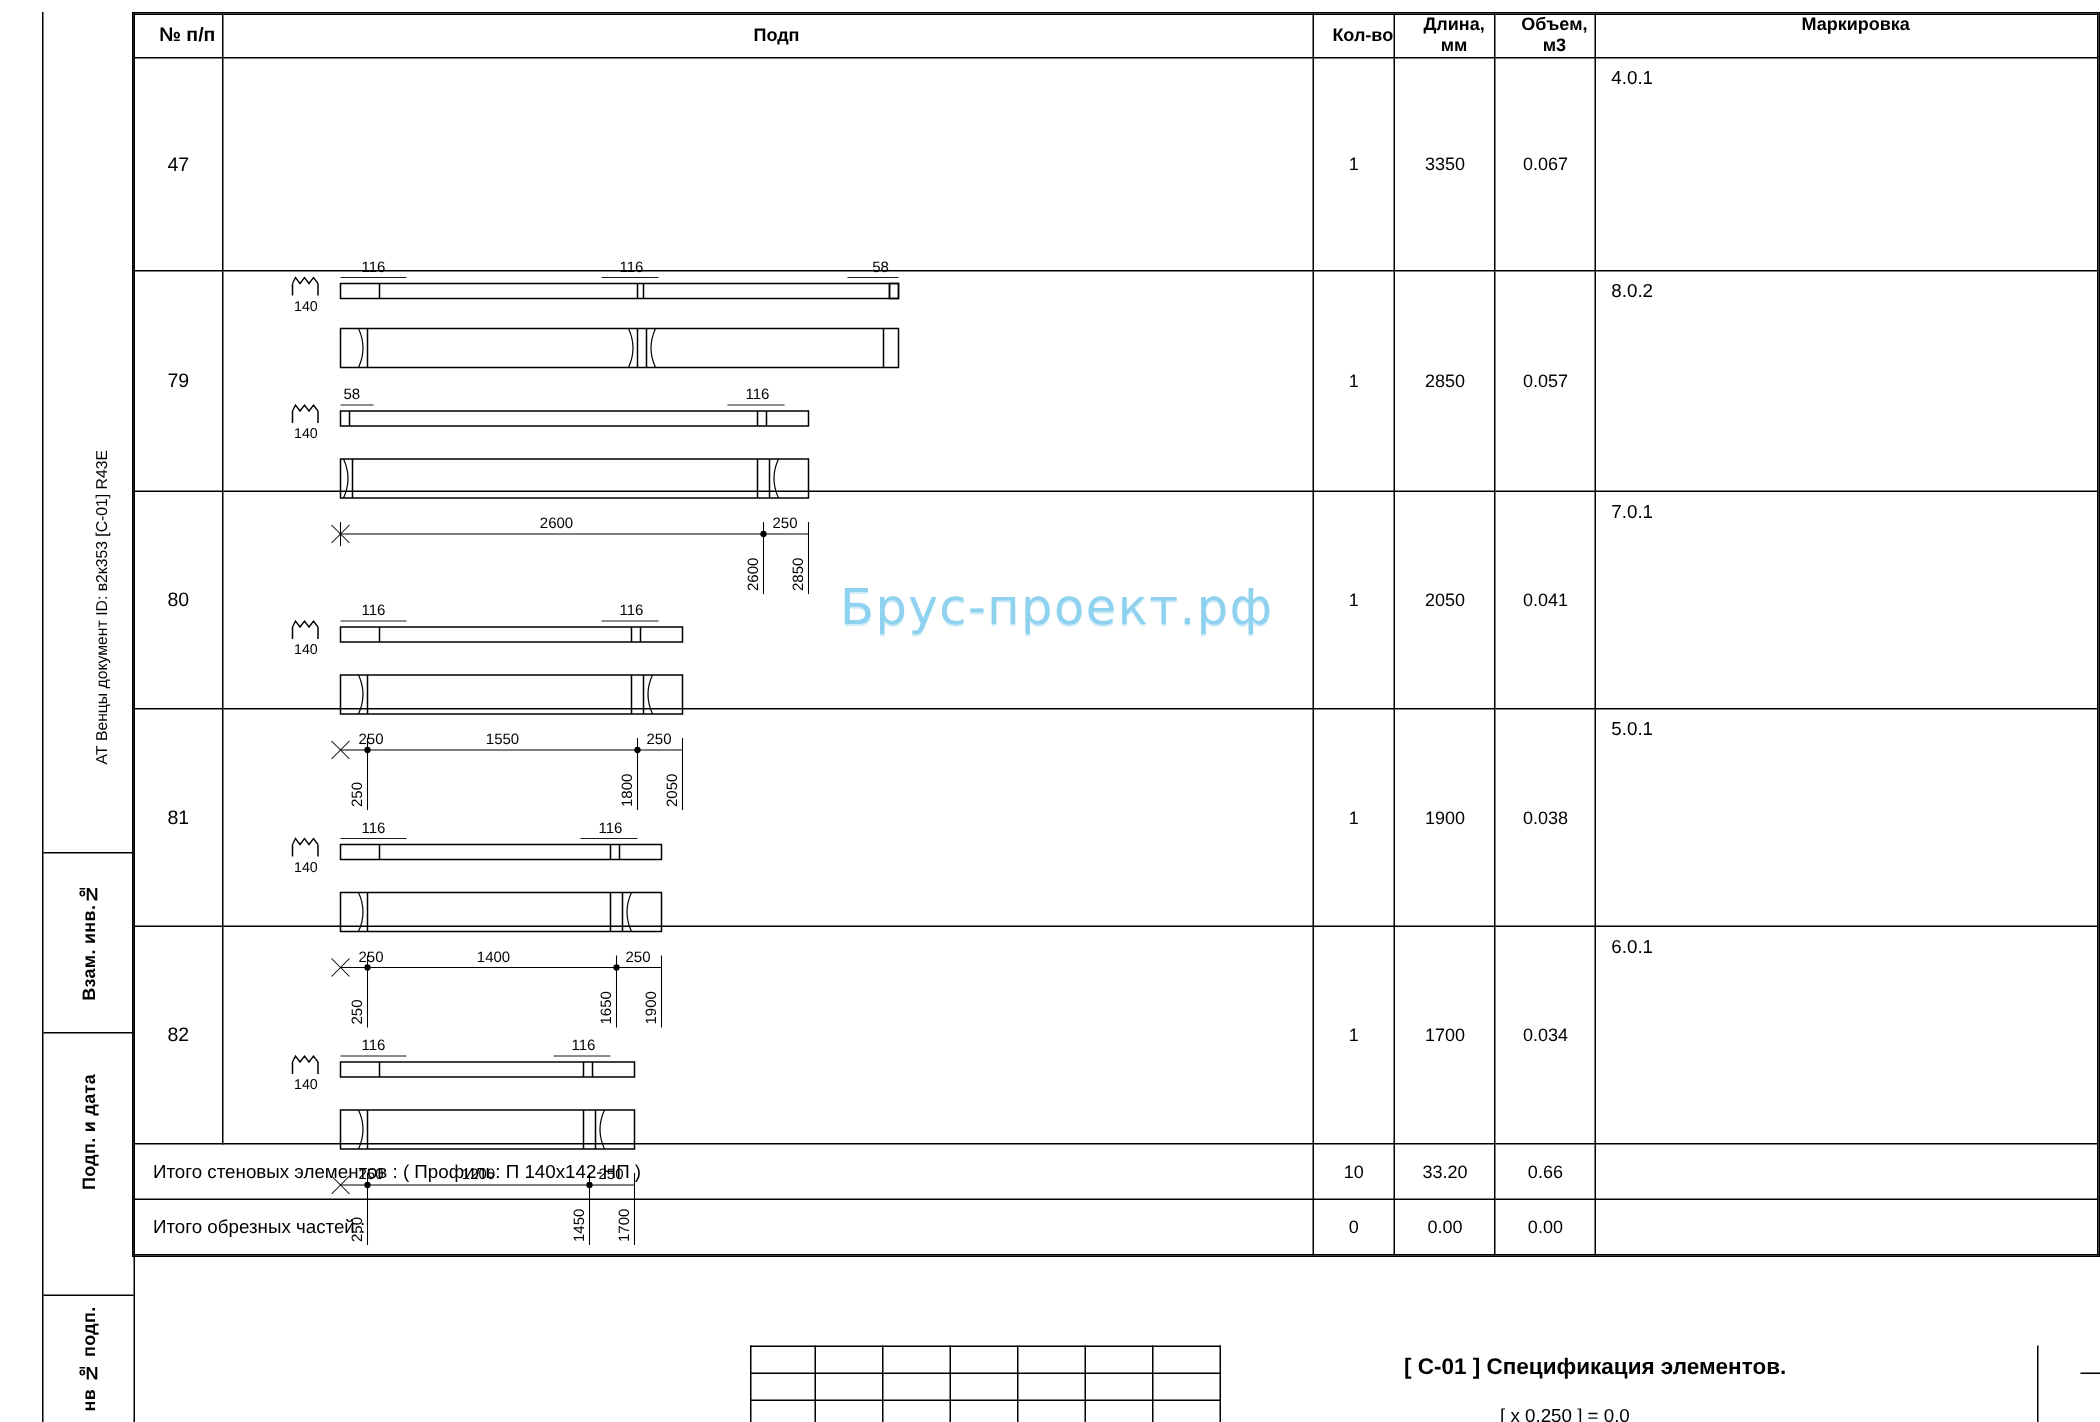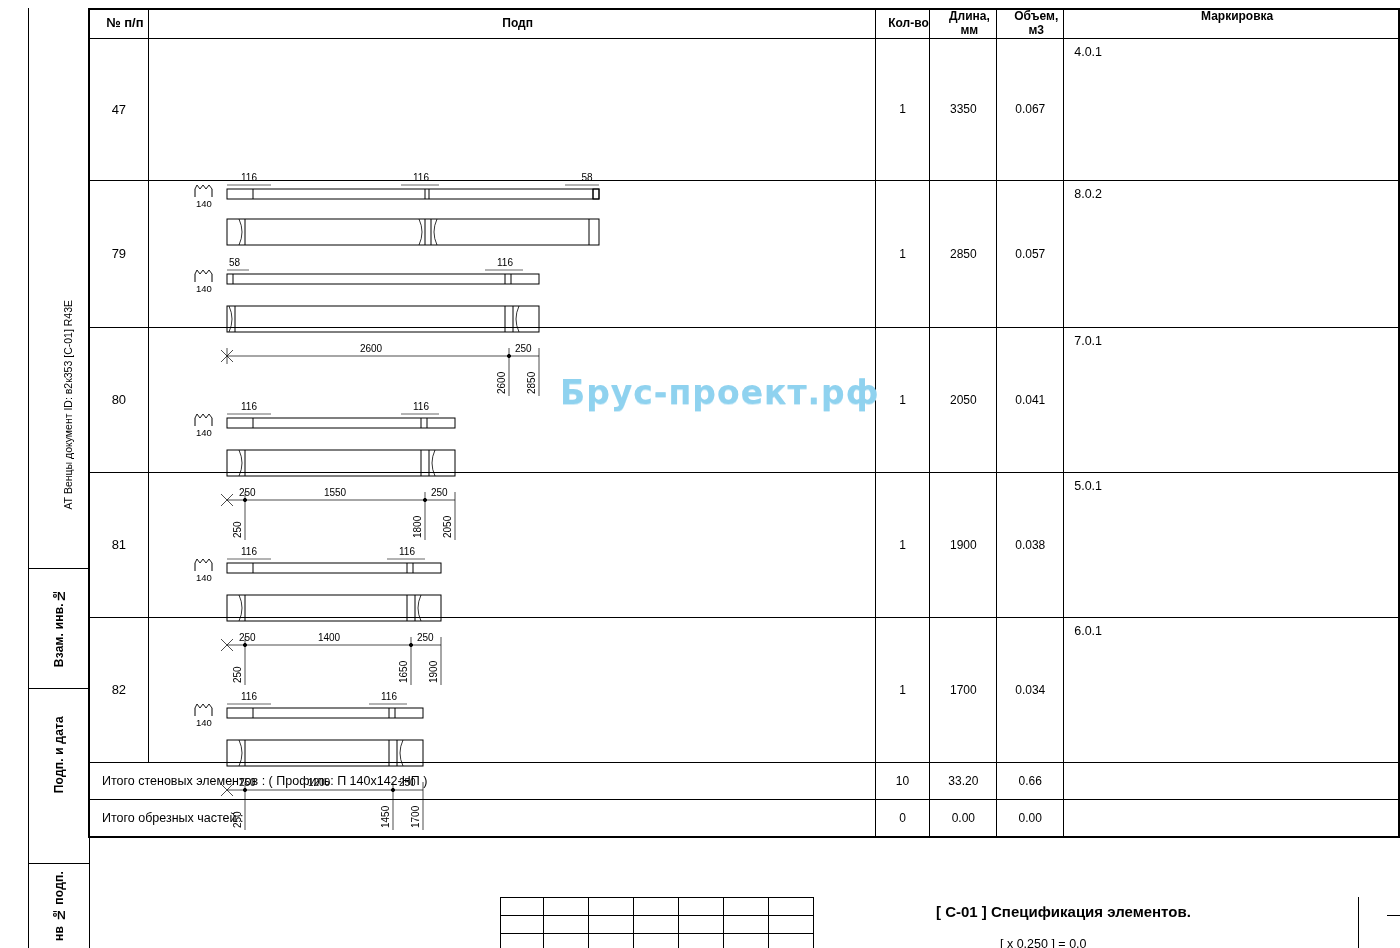--- a/index.html
+++ b/index.html
@@ -27,21 +27,21 @@
   .c-len{width:54px;text-align:center;font-size:12px;}
   .c-vol{width:54px;text-align:center;font-size:12px;}
   .c-mark{width:324px;vertical-align:top;}
   .mark-txt{font-size:12.5px;padding:6px 0 0 10px;}
 
   
   .sk{position:relative;height:100%;}
   .sk svg{position:absolute;left:0;top:0;}
 
   
-  .wm{position:absolute;left:560px;top:373px;font-size:33px;color:#8fd2ef;font-family:"DejaVu Sans",sans-serif;letter-spacing:1px;font-weight:bold;text-shadow:0 1px 0 #cfecf8;}
+  .wm{position:absolute;left:560px;top:385px;font-size:33px;color:#8fd2ef;font-family:"DejaVu Sans",sans-serif;letter-spacing:1px;font-weight:normal;text-shadow:0 1px 0 #cfecf8;}
 
   
   .tot-label{text-align:left;padding-left:12px;font-size:12.5px;}
 
   
   .bottom{position:absolute;left:500px;top:897px;width:872px;height:51px;}
   .grid-left{position:absolute;left:0;top:0;}
   .grid-left td{height:17px;}
   .tb-title{position:absolute;left:436px;top:6px;font-size:15px;font-weight:bold;}
   .tb-title2{position:absolute;left:500px;top:40px;font-size:12.5px;}

